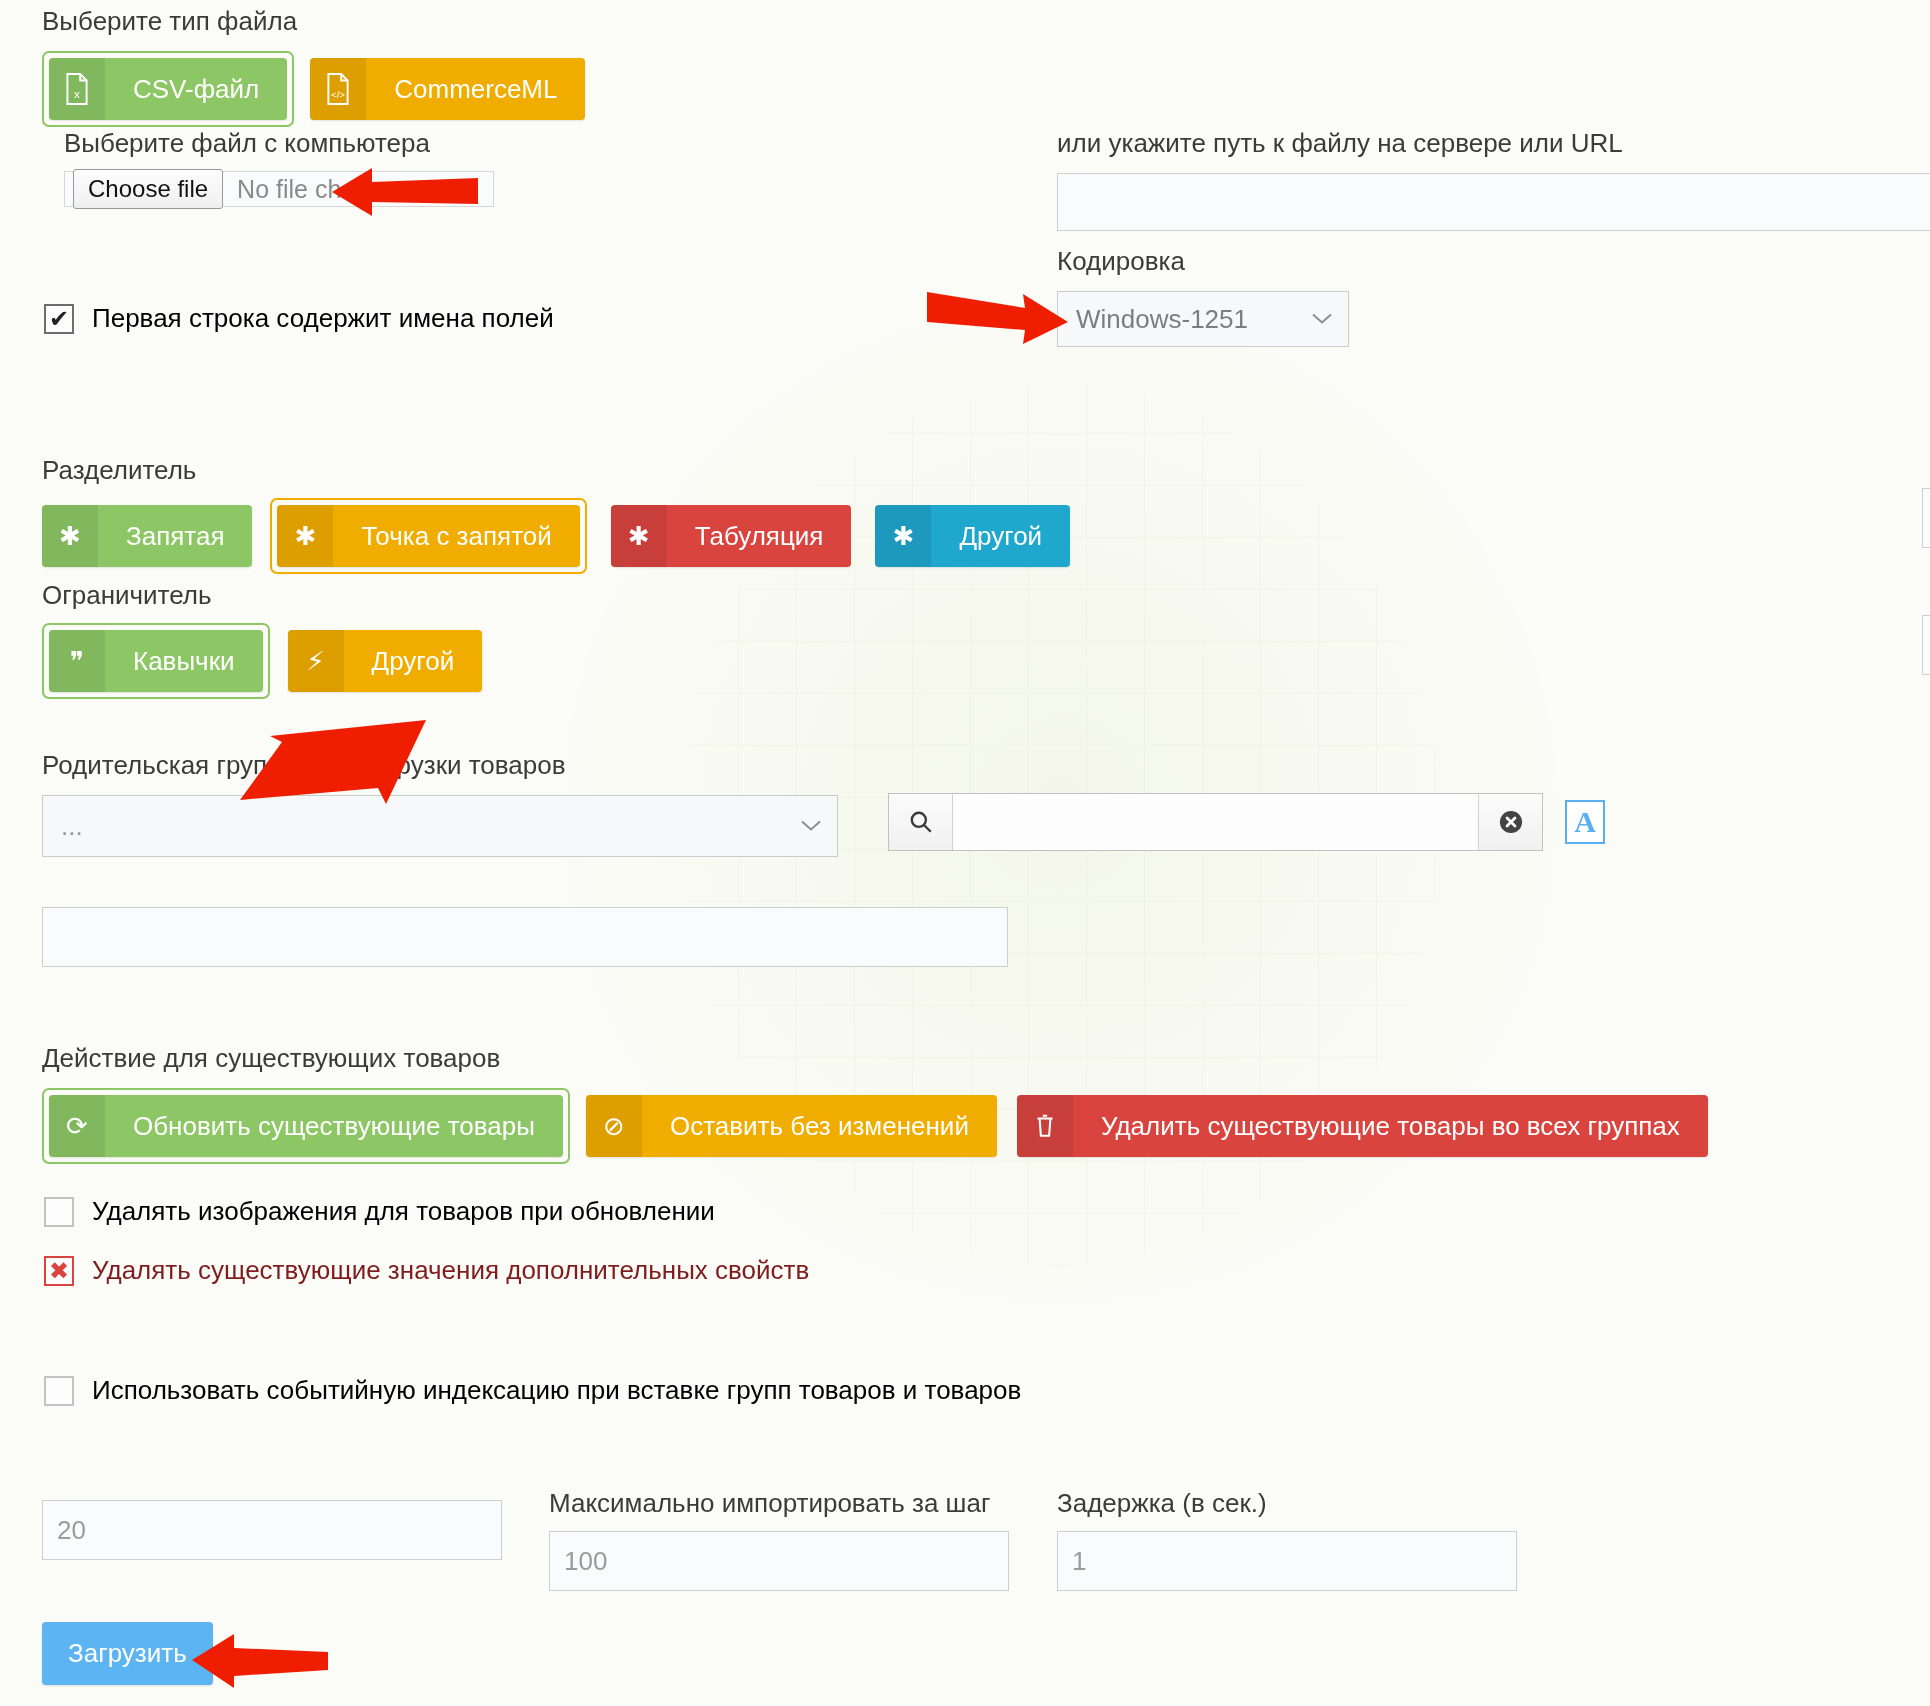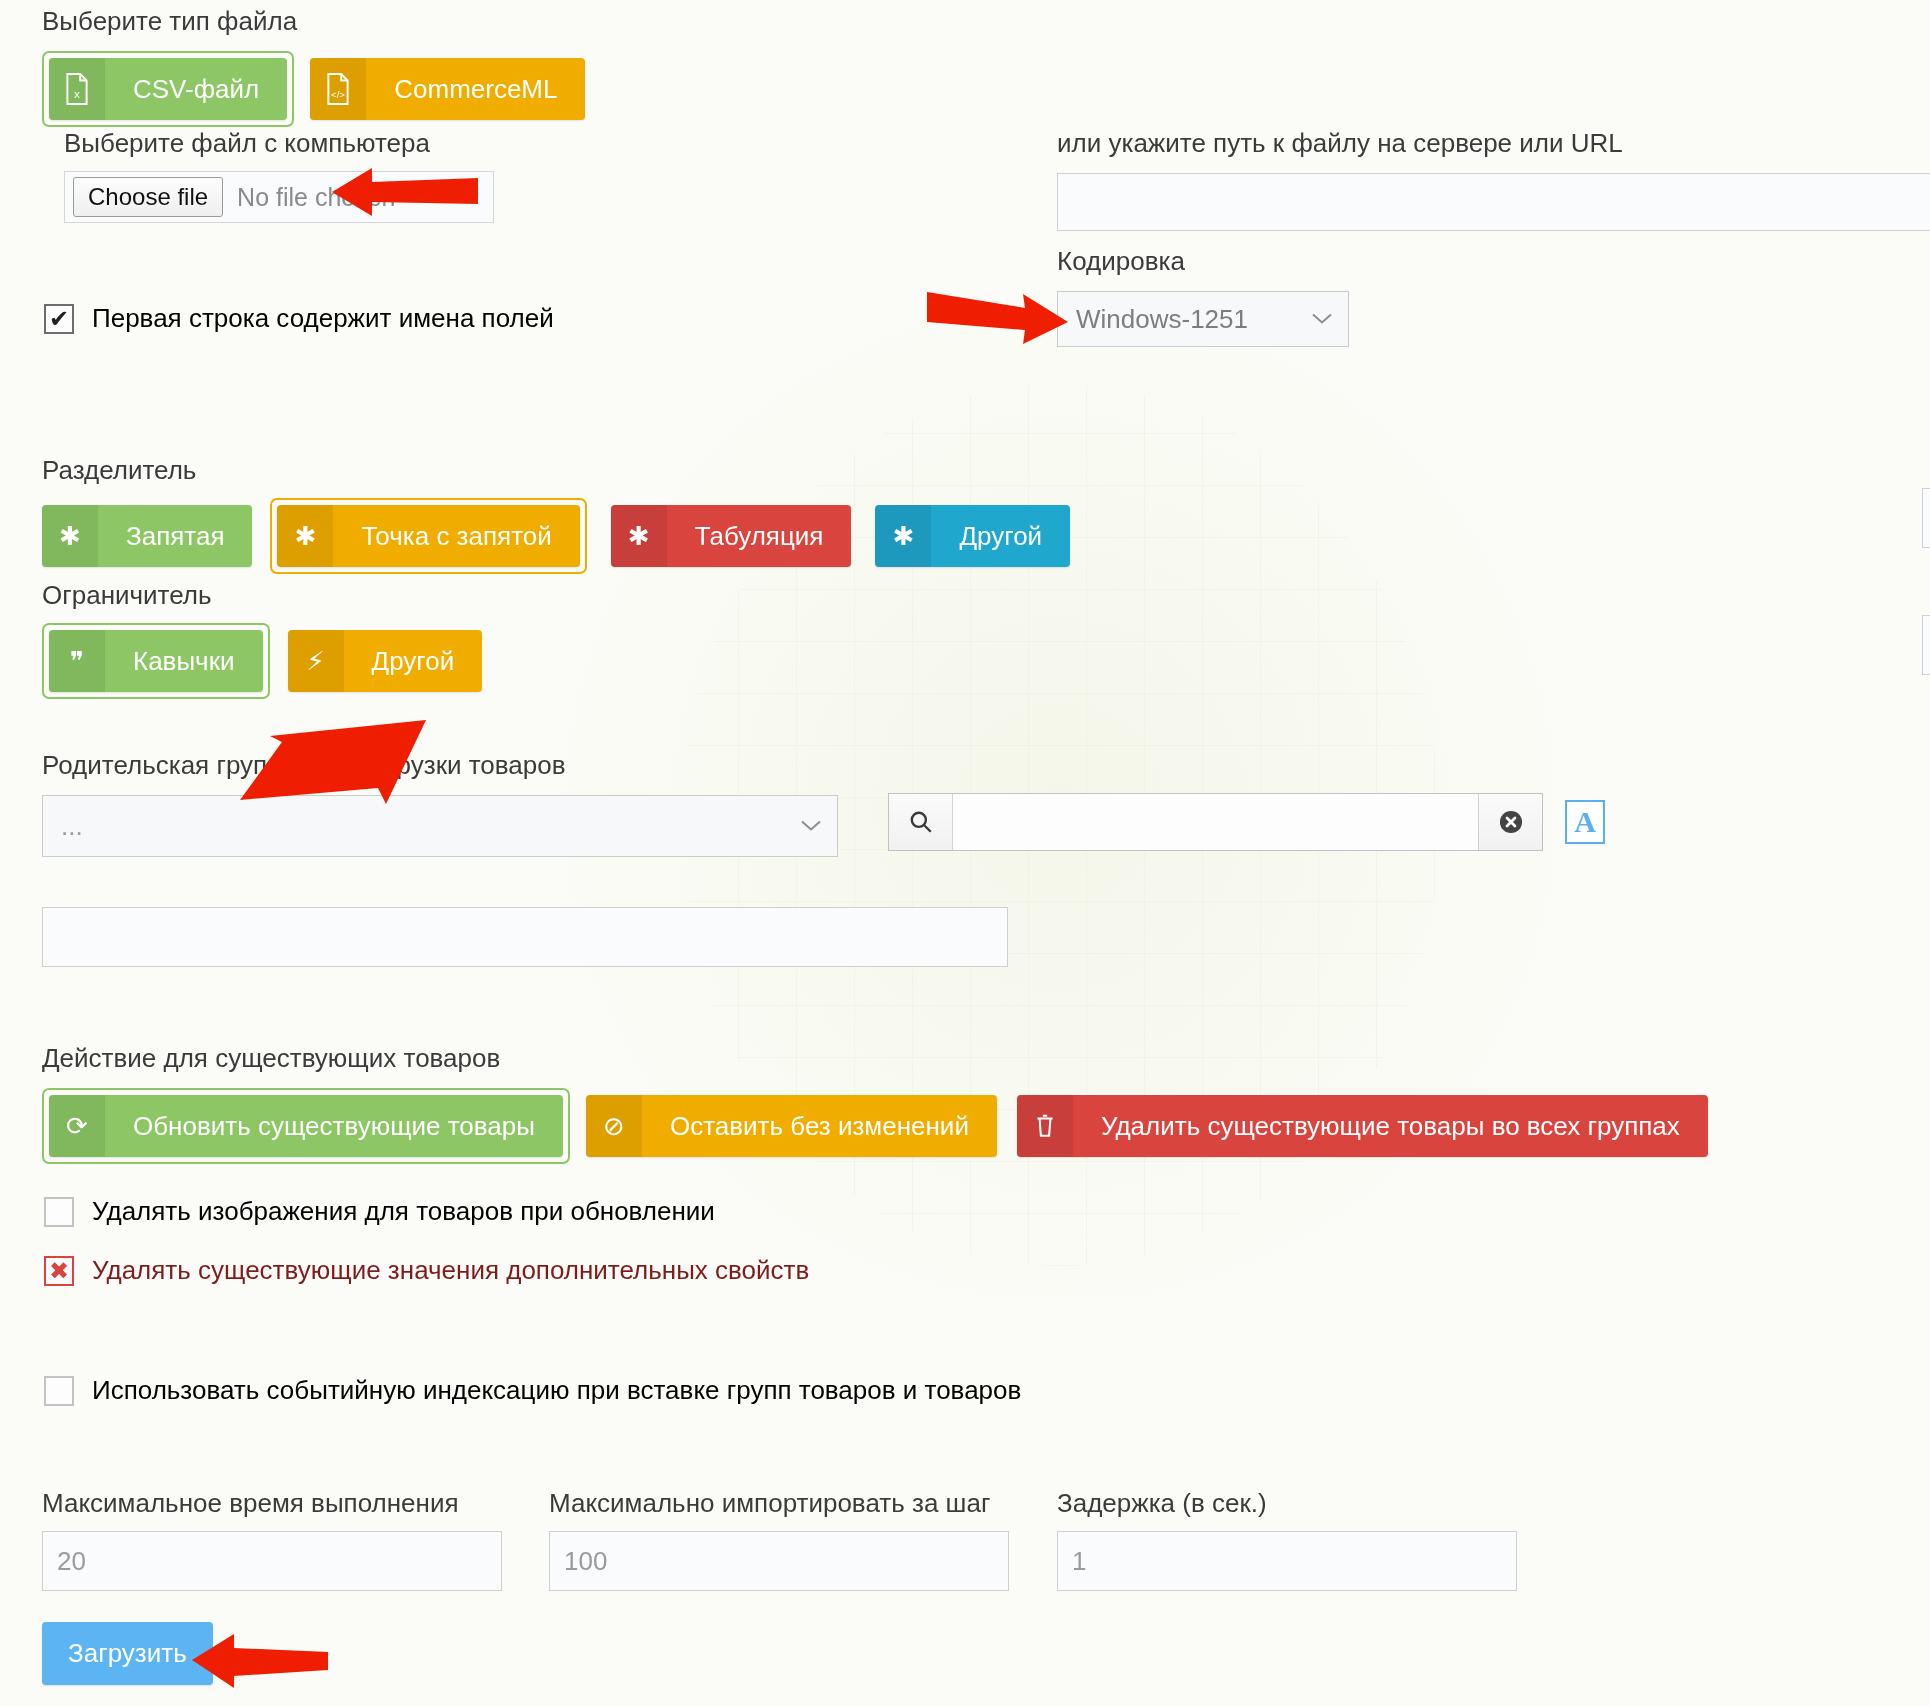--- a/index.html
+++ b/index.html
@@ -92,21 +92,21 @@
     padding: 0 14px;
     outline: none;
     font-family: "Liberation Sans", "DejaVu Sans", sans-serif;
   }
   .tinput::placeholder { color: #9b9b9b; }
 
   .fileinput {
     display: inline-flex; align-items: center;
     background: #fafbfc;
     border: 1px solid #d6d6d6;
-    height: 52px;
+    height: 36px;
     width: 430px;
     padding: 4px 8px;
   }
   .choose-btn {
     font-size: 24px;
     font-family: "Liberation Sans", "DejaVu Sans", sans-serif;
     background: linear-gradient(#fdfdfd,#efefef);
     border: 1px solid #9a9a9a;
     border-radius: 3px;
     padding: 5px 14px;
@@ -394,21 +394,20 @@
     <span class="cblabel red">Удалять существующие значения дополнительных свойств</span>
   </div>
 
 
   <div class="abs cbrow" style="left:16px; top:1375px;">
     <span class="cbox light"></span>
     <span class="cblabel">Использовать событийную индексацию при вставке групп товаров и товаров</span>
   </div>
 
   <div class="abs" style="left:14px; top:1488px;">
-    <div class="label">Максимальное время выполнения</div>
     <input class="tinput" style="margin-top: 12px; width: 460px; height: 60px;" value="" placeholder="20">
   </div>
 
   <div class="abs" style="left:521px; top:1488px;">
     <div class="label">Максимально импортировать за шаг</div>
     <input class="tinput" style="margin-top: 12px; width: 460px; height: 60px;" value="" placeholder="100">
   </div>
 
   <div class="abs" style="left:1029px; top:1488px;">
     <div class="label">Задержка (в сек.)</div>

